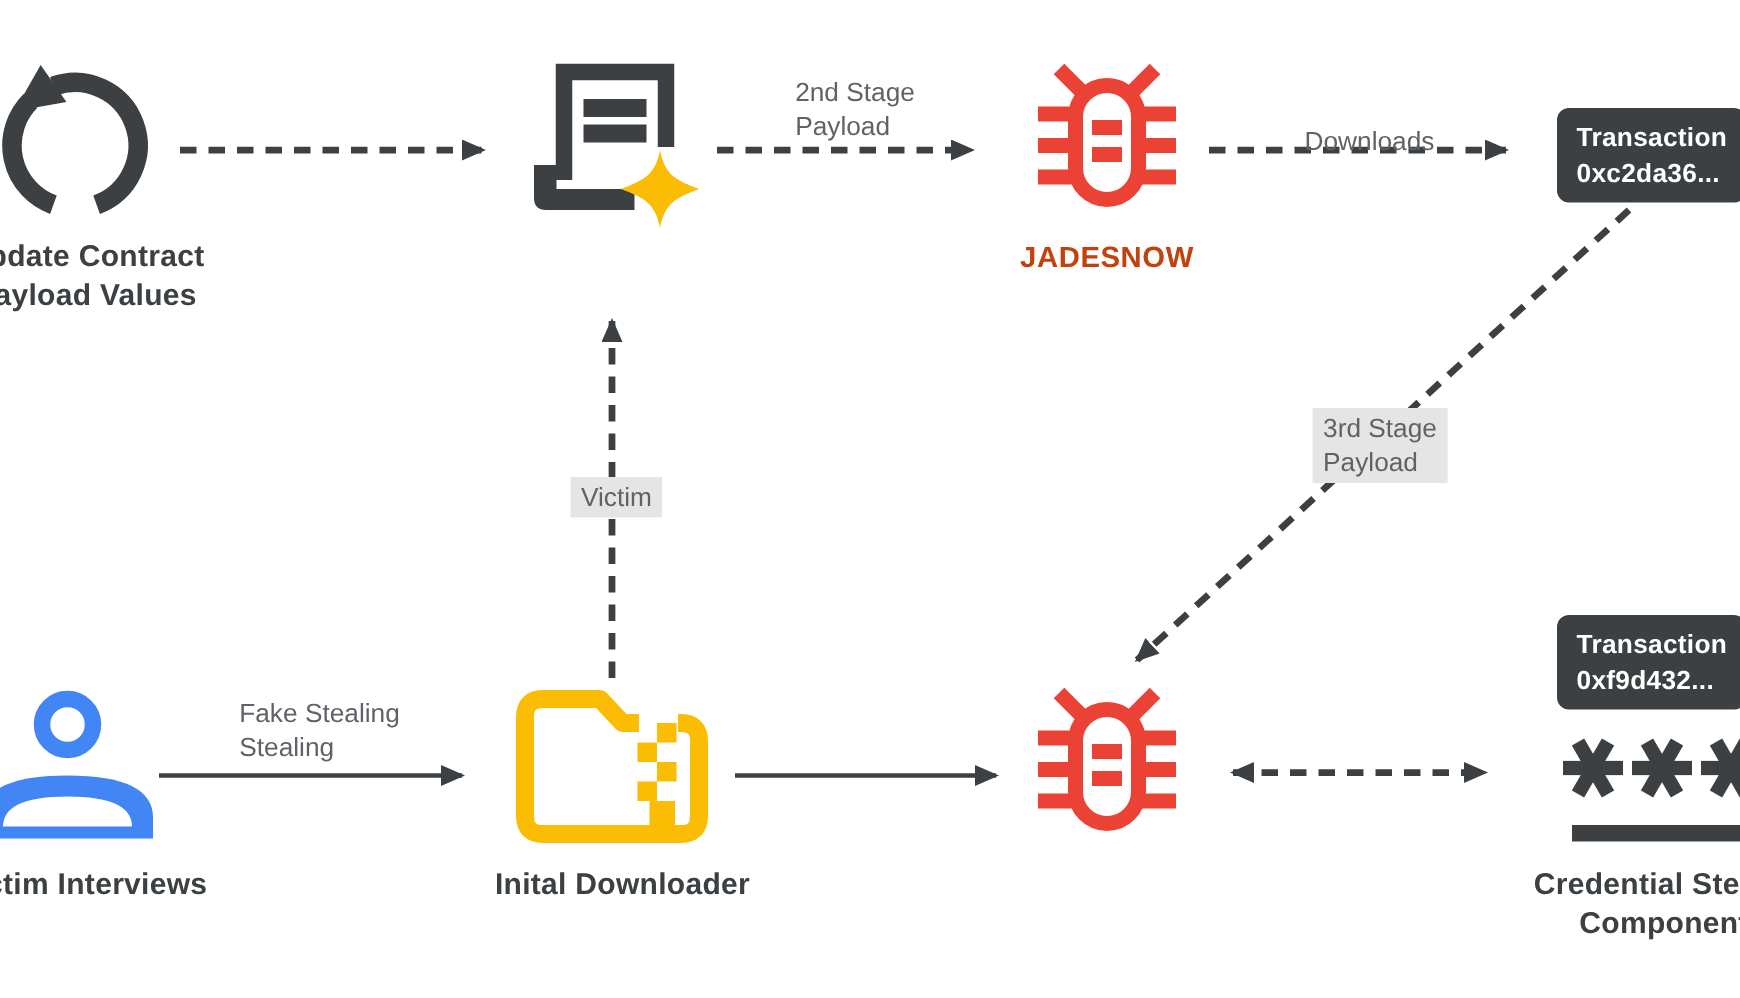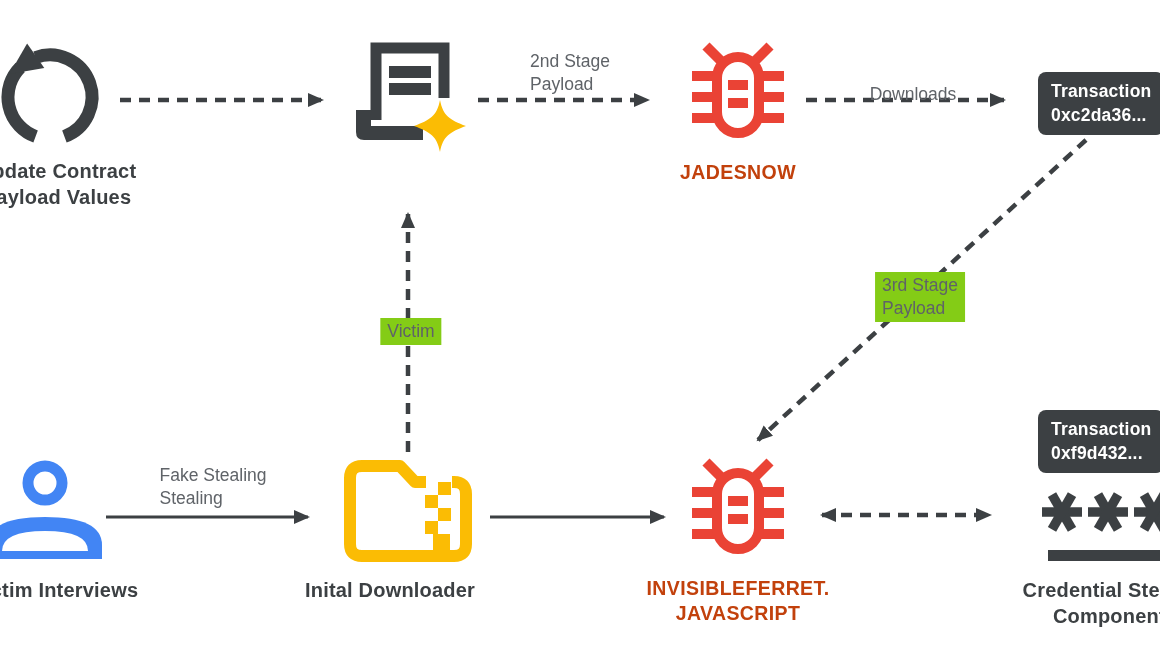--- a/index.html
+++ b/index.html
@@ -12,21 +12,21 @@
   .nlabel{
     position:absolute;font-weight:700;font-size:20px;color:#3C4043;
     text-align:center;line-height:1.3;letter-spacing:.2px;white-space:nowrap;
     transform:translateX(-50%);
   }
   .nlabel.red{color:#c2410c;font-size:19.5px;letter-spacing:.4px;}
   .elabel{
     position:absolute;font-size:17.5px;color:#5F6368;text-align:left;
     line-height:1.3;white-space:nowrap;transform:translateX(-50%);
   }
-  .elabel.onLine{background:#84cc16;padding:2px 7px;}
+  .elabel.onLine{background:#e5e5e5;padding:2px 7px;}
   .txbox{
     position:absolute;background:#3C4043;color:#ffffff;font-weight:700;
     font-size:17.5px;line-height:1.35;padding:8px 13px;border-radius:8px;
     white-space:nowrap;letter-spacing:.2px;
   }
 </style>
 </head>
 <body>
 
 <div class="stage">
@@ -90,35 +90,31 @@
 
   <svg class="abs" style="left:338px;top:452px" width="140" height="116" viewBox="0 0 140 116">
     <path d="M 12 26 Q 12 14 24 14 L 62 14 L 77 30 L 116 30 Q 128 30 128 42 L 128 92 Q 128 104 116 104 L 24 104 Q 12 104 12 92 Z" stroke="#FBBC04" stroke-width="12" fill="none" stroke-linejoin="round"></path>
     <rect x="88" y="18" width="26" height="78" fill="#ffffff"></rect>
     <rect x="100" y="30" width="13" height="13" fill="#FBBC04"></rect>
     <rect x="87" y="43" width="13" height="13" fill="#FBBC04"></rect>
     <rect x="100" y="56" width="13" height="13" fill="#FBBC04"></rect>
     <rect x="87" y="69" width="13" height="13" fill="#FBBC04"></rect>
     <rect x="95" y="82" width="17" height="17" fill="#FBBC04"></rect>
   </svg>
-  <div class="nlabel" style="left:390px;top:577px">Inital Downloader</div>
+  <div class="nlabel" style="left:415px;top:577px">Inital Downloader</div>
 
   <svg class="abs" style="left:688px;top:456px" width="100" height="108" viewBox="0 0 100 108">
     <path d="M 33 21 L 18 6" stroke="#EA4335" stroke-width="10"></path>
     <path d="M 67 21 L 82 6" stroke="#EA4335" stroke-width="10"></path>
     <path d="M 4 36 H 27 M 4 57 H 27 M 4 78 H 27" stroke="#EA4335" stroke-width="10"></path>
     <path d="M 73 36 H 96 M 73 57 H 96 M 73 78 H 96" stroke="#EA4335" stroke-width="10"></path>
     <rect x="29" y="17" width="42" height="76" rx="21" stroke="#EA4335" stroke-width="10" fill="#ffffff"></rect>
     <rect x="40" y="40" width="20" height="10" fill="#EA4335"></rect>
     <rect x="40" y="58" width="20" height="10" fill="#EA4335"></rect>
   </svg>
-  <div class="nlabel red" style="left:738px;top:576px">
-    <div>INVISIBLEFERRET.</div>
-    <div>JAVASCRIPT</div>
-  </div>
 
   <div class="txbox" style="left:1038px;top:410px">
     <div>Transaction</div>
     <div>0xf9d432...</div>
   </div>
 
   <svg class="abs" style="left:1040px;top:486px" width="150" height="90" viewBox="0 0 150 90">
     <g fill="#3C4043">
       <g>
         <rect x="2" y="21.25" width="40" height="9.5"></rect>

